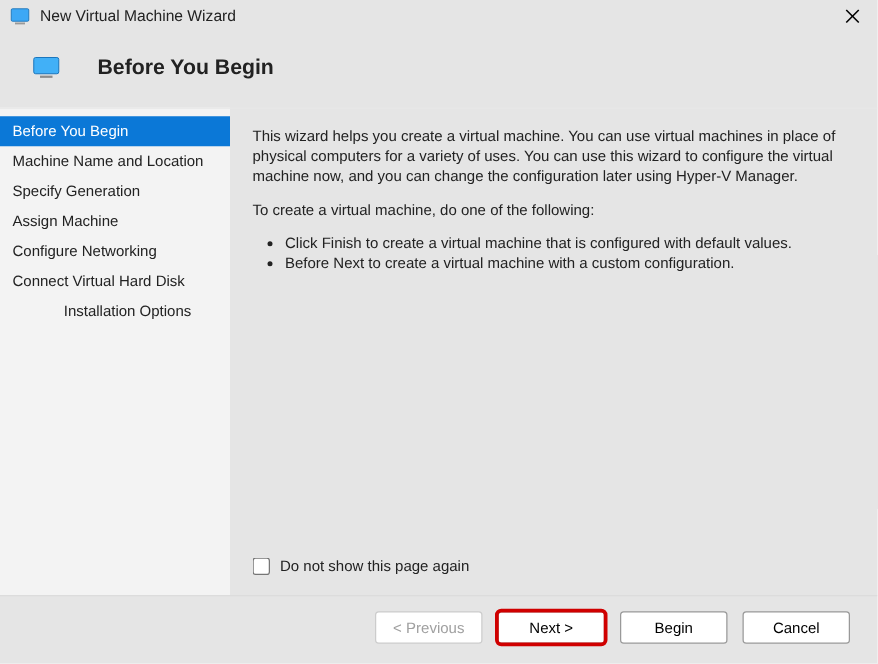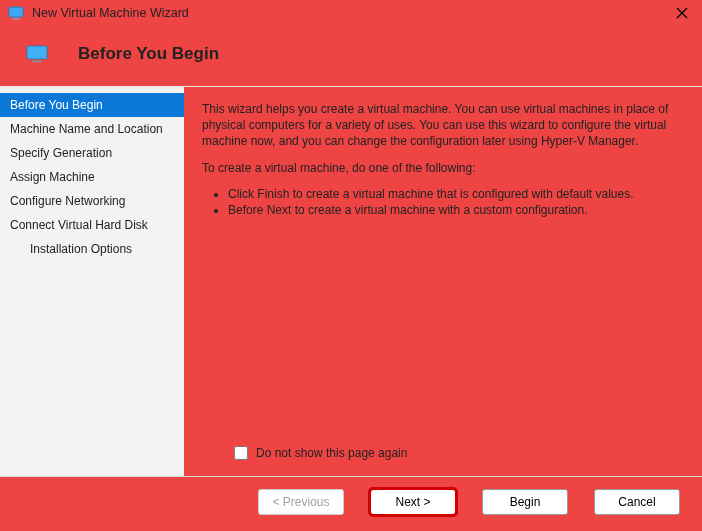--- a/index.html
+++ b/index.html
@@ -8,21 +8,21 @@
     font-size: 12px;
     color: #000;
     background: #fff;
     width: 702px;
     height: 531px;
     overflow: hidden;
   }
   .window {
     width: 702px;
     height: 531px;
-    background: #ef4444;
+    background: #e5e5e5;
     display: flex;
     flex-direction: column;
   }
   .titlebar {
     display: flex;
     align-items: center;
     padding: 4px 8px 8px 8px;
     height: 30px;
   }
   .titlebar .app-icon {
@@ -72,20 +72,21 @@
     color: #222;
     cursor: pointer;
     white-space: nowrap;
   }
   .sidebar .step.active {
     background: #0b78d7;
     color: #fff;
   }
   .sidebar .step.sub {
     padding-left: 30px;
+    text-align: center;
   }
   .main {
     flex: 1;
     padding: 14px 22px 10px 18px;
     border-top: 1px solid #e8e8e8;
     display: flex;
     flex-direction: column;
     font-size: 12px;
     color: #222;
   }
@@ -94,31 +95,30 @@
     margin: 0 0 8px 26px;
     padding: 0;
   }
   .main ul li { line-height: 1.35; }
   .spacer { flex: 1; }
   .checkbox-row {
     display: flex;
     align-items: flex-end;
     gap: 8px;
     padding-bottom: 6px;
-    margin-left: 32px;
   }
   .checkbox-row input[type=checkbox] {
     width: 14px; height: 14px;
   }
   .footer {
     border-top: 1px solid #dcdcdc;
     padding: 12px 22px 16px 0;
     display: flex;
     justify-content: flex-end;
-    gap: 26px;
+    gap: 12px;
   }
   .btn {
     min-width: 86px;
     height: 26px;
     background: #fff;
     border: 1px solid #999;
     border-radius: 3px;
     font-size: 12px;
     cursor: pointer;
     padding: 0 12px;

